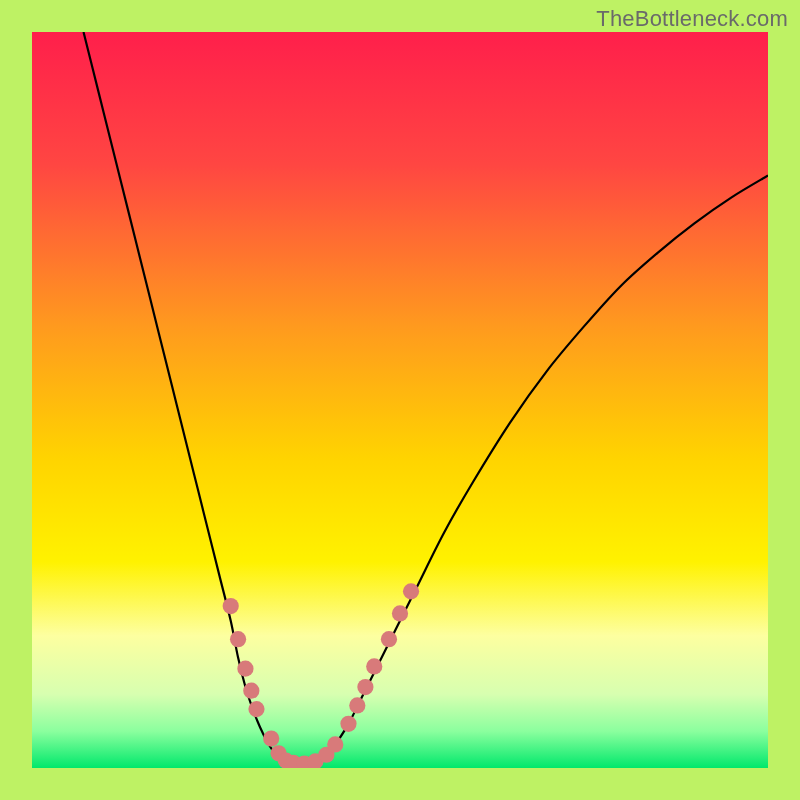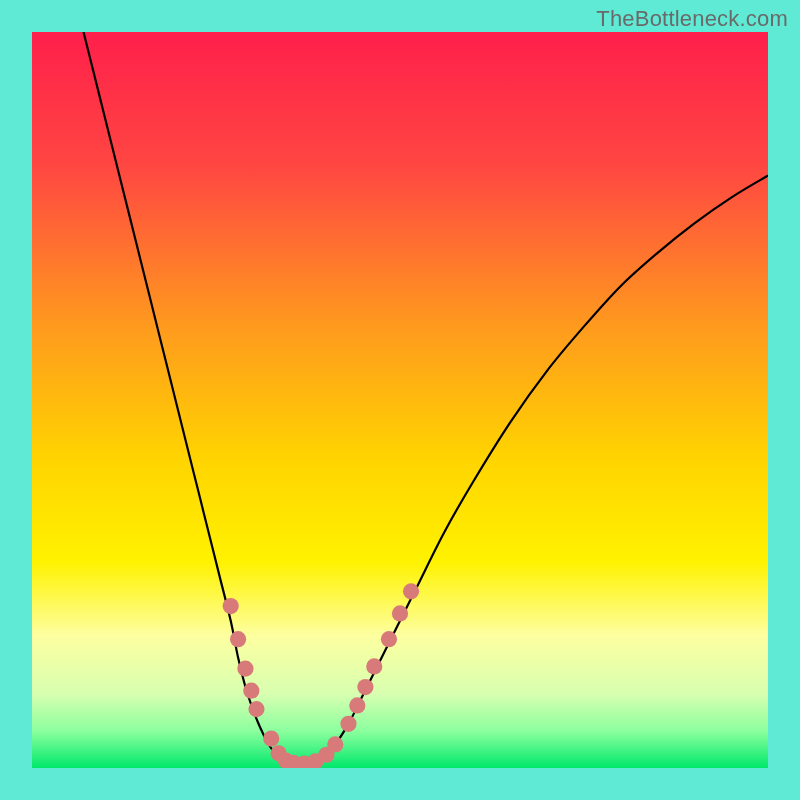--- a/index.html
+++ b/index.html
@@ -7,21 +7,21 @@
     padding: 0;
     width: 800px;
     height: 800px;
     overflow: hidden;
     background: #000;
     font-family: Arial, Helvetica, sans-serif;
   }
   .frame {
     position: absolute;
     inset: 0;
-    background: #5eead4;
+    background: #bef264;
   }
   .plot {
     position: absolute;
     left: 32px;
     top: 32px;
     width: 736px;
     height: 736px;
     overflow: hidden;
   }
   .watermark {

